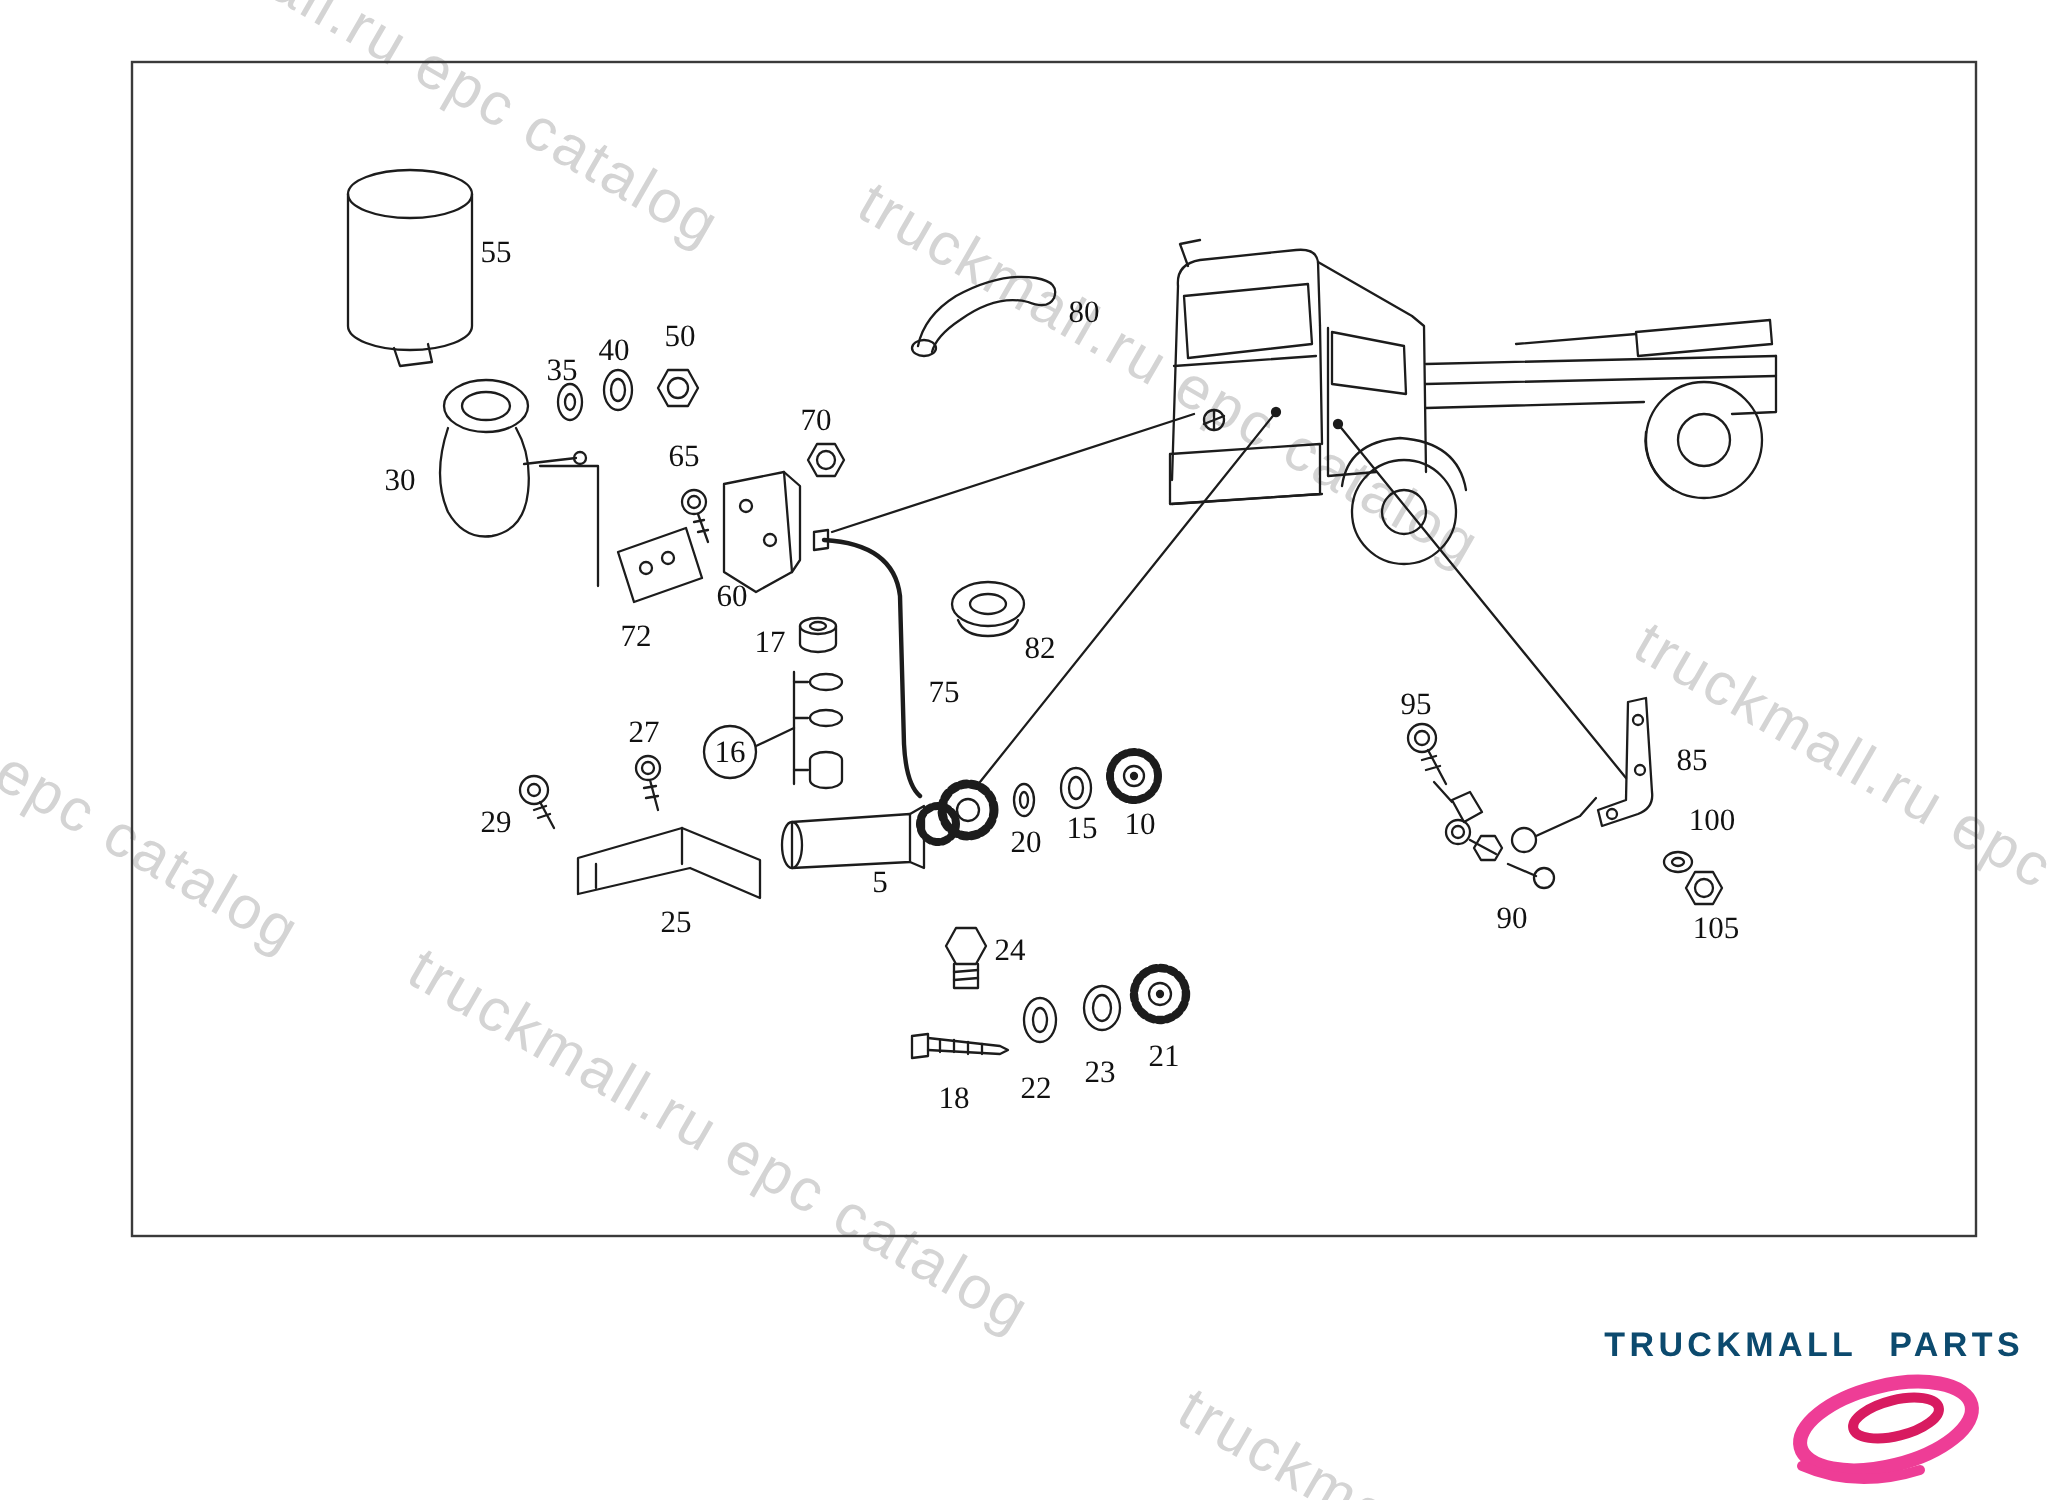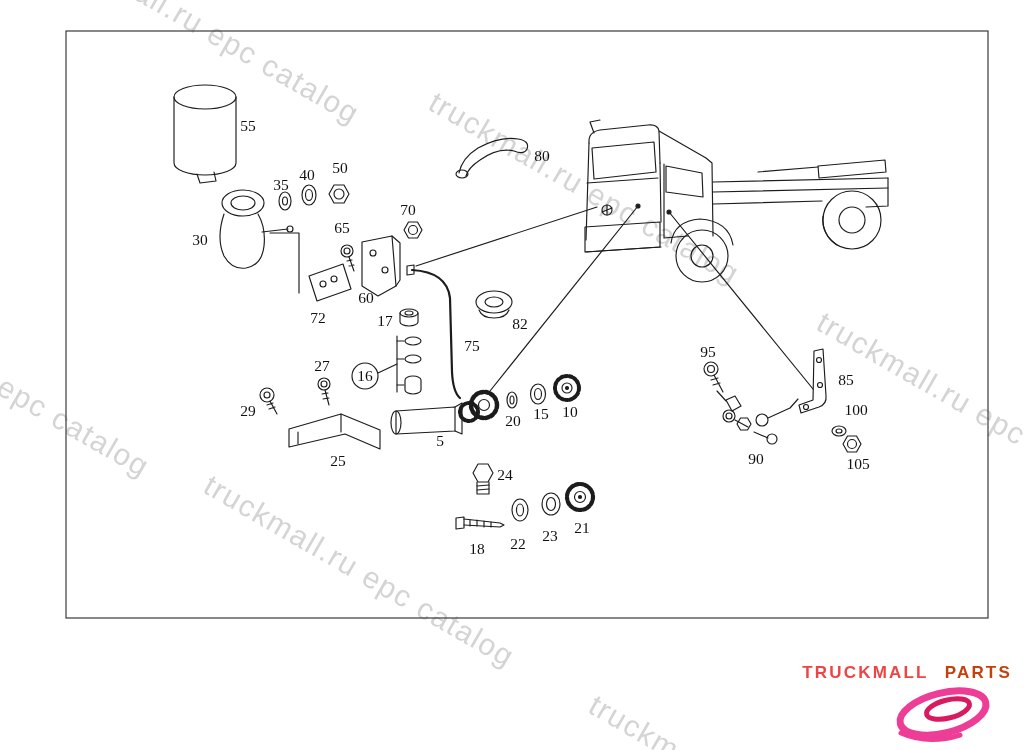--- a/index.html
+++ b/index.html
@@ -297,15 +297,15 @@
       </g>
 
     <g fill="none" stroke-linecap="round">
       <ellipse cx="943" cy="713" rx="44" ry="20" transform="rotate(-14 943 713)" stroke="#ee3d96" stroke-width="7"></ellipse>
       <ellipse cx="948" cy="709" rx="22" ry="9" transform="rotate(-14 948 709)" stroke="#d81b60" stroke-width="5"></ellipse>
       <path d="M901,733 Q928,745 960,735" stroke="#ee3d96" stroke-width="5"></path>
     </g>
   </svg>
 
   <div class="logo-text">
-    <span style="color: #ef4444;">TRUCKMALL</span><span style="color: #c2410c; padding-left: 16px;">PARTS</span>
+    <span style="color: #0c4a6e;">TRUCKMALL</span><span style="color: #0c4a6e; padding-left: 16px;">PARTS</span>
   </div>
 </div>
 
 </body></html>

